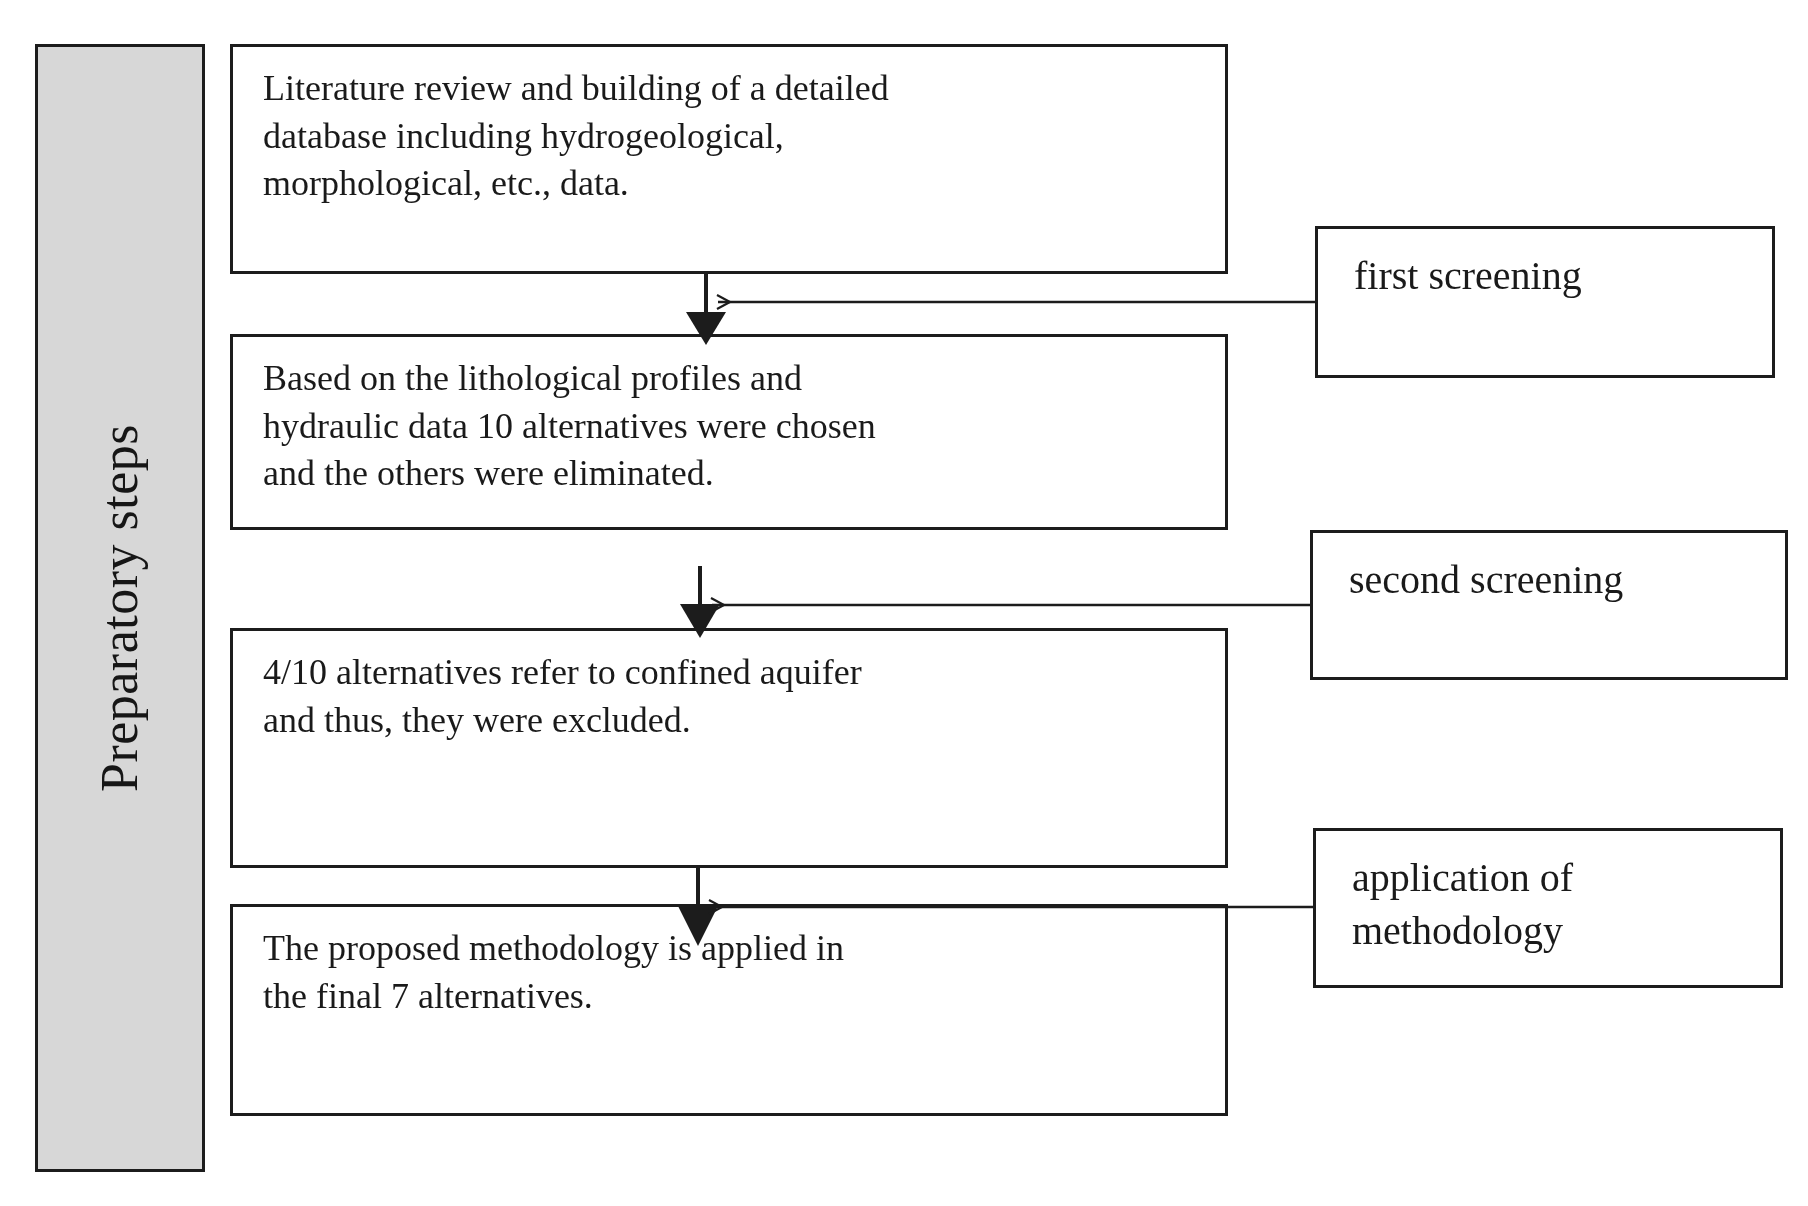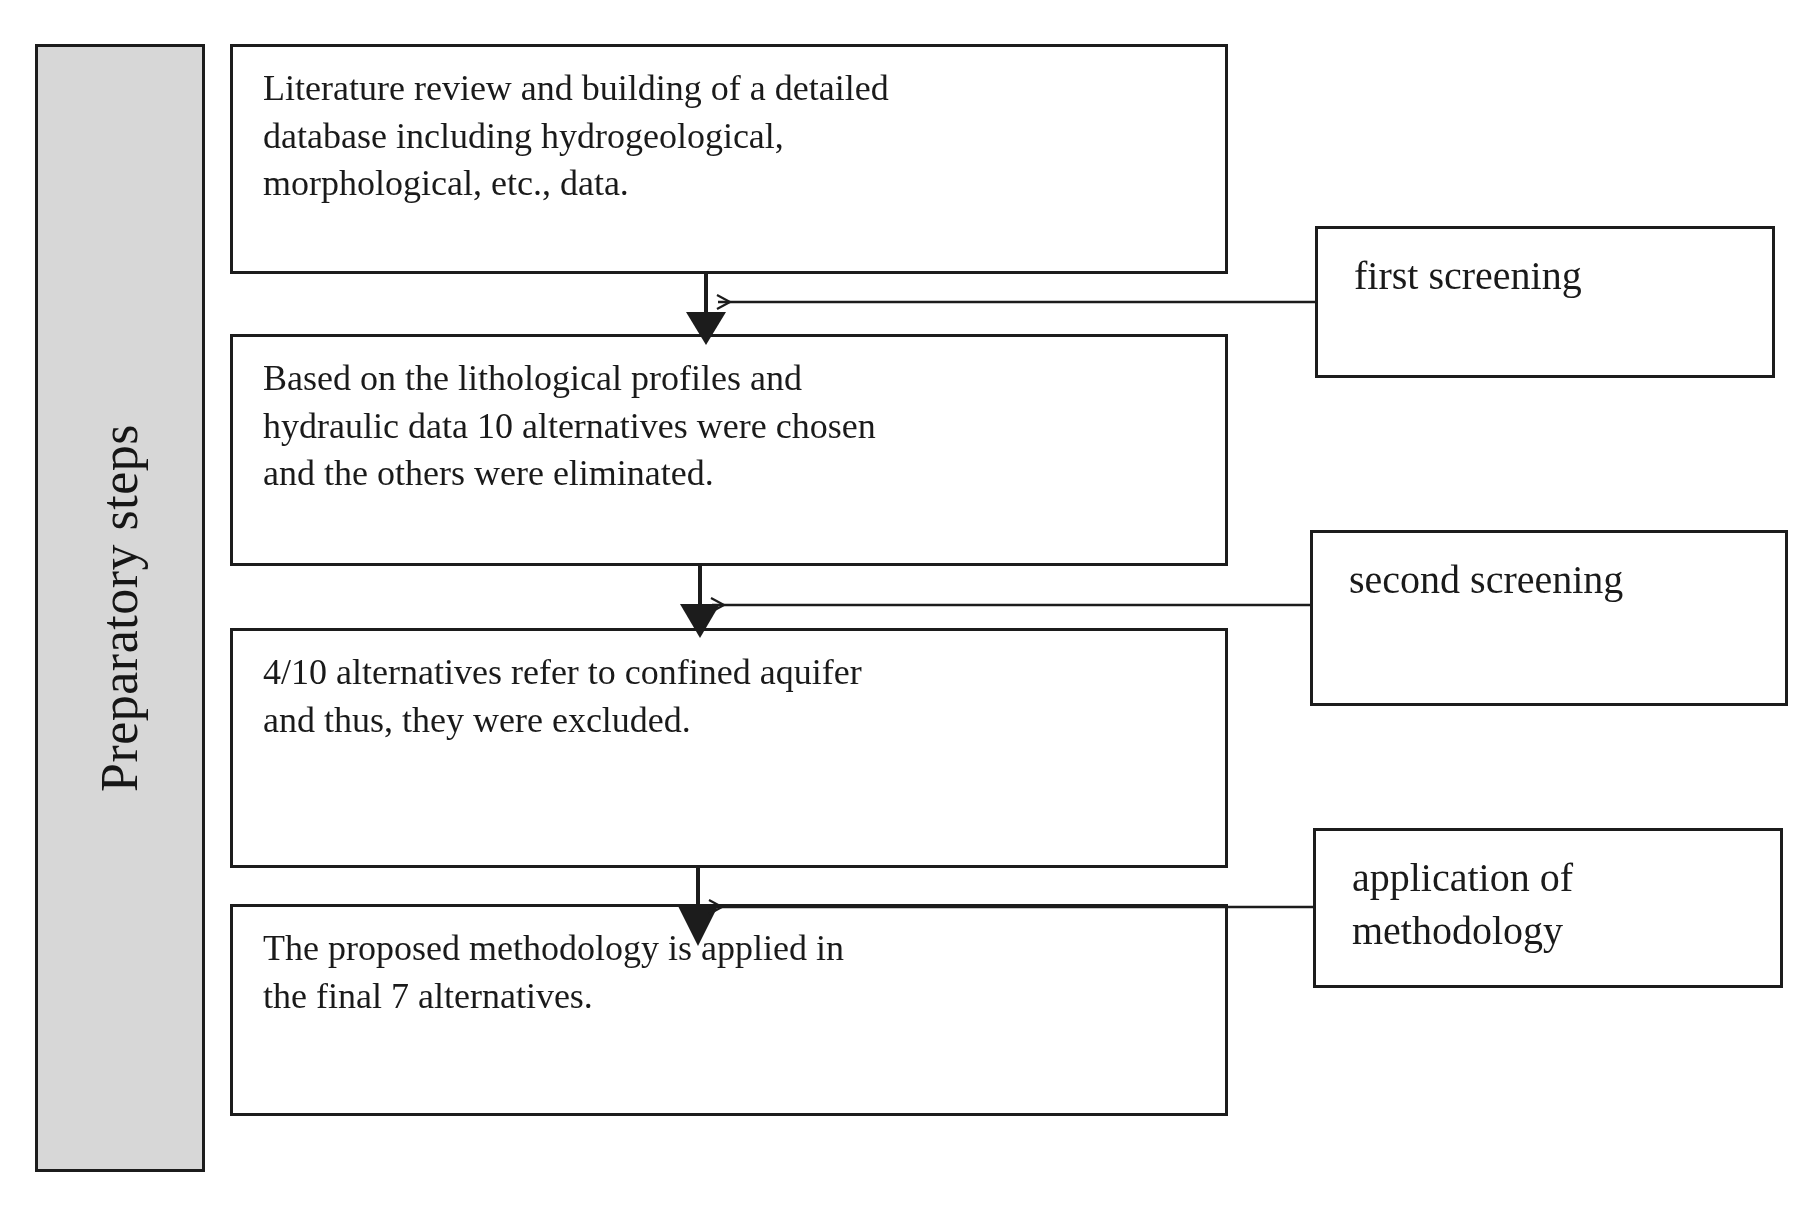--- a/index.html
+++ b/index.html
@@ -52,40 +52,40 @@
     padding: 18px 26px 16px 30px;
   }
   .flow-box-text {
     font-size: 36px;
     line-height: 1.32;
     color: #1a1a1a;
     white-space: pre-line;
   }
 
   #box-1 { left: 230px; top: 44px;  width: 998px; height: 230px; }
-  #box-2 { left: 230px; top: 334px; width: 998px; height: 232px; }
+  #box-2 { left: 230px; top: 334px; width: 998px; height: 196px; }
   #box-3 { left: 230px; top: 628px; width: 998px; height: 240px; }
   #box-4 { left: 230px; top: 904px; width: 998px; height: 212px; }
 
   
   .note-box {
     position: absolute;
     background: #ffffff;
     border: 3px solid #1c1c1c;
     box-sizing: border-box;
     padding: 20px 26px 12px 36px;
   }
   .note-box-text {
     font-size: 40px;
     line-height: 1.33;
     color: #1a1a1a;
     white-space: pre-line;
   }
   #note-1 { left: 1315px; top: 226px; width: 460px; height: 152px; }
-  #note-2 { left: 1310px; top: 530px; width: 478px; height: 176px; }
+  #note-2 { left: 1310px; top: 530px; width: 478px; height: 150px; }
   #note-3 { left: 1313px; top: 828px; width: 470px; height: 160px; }
 
   
   #wires {
     position: absolute;
     left: 0;
     top: 0;
     width: 1808px;
     height: 1206px;
     pointer-events: none;

